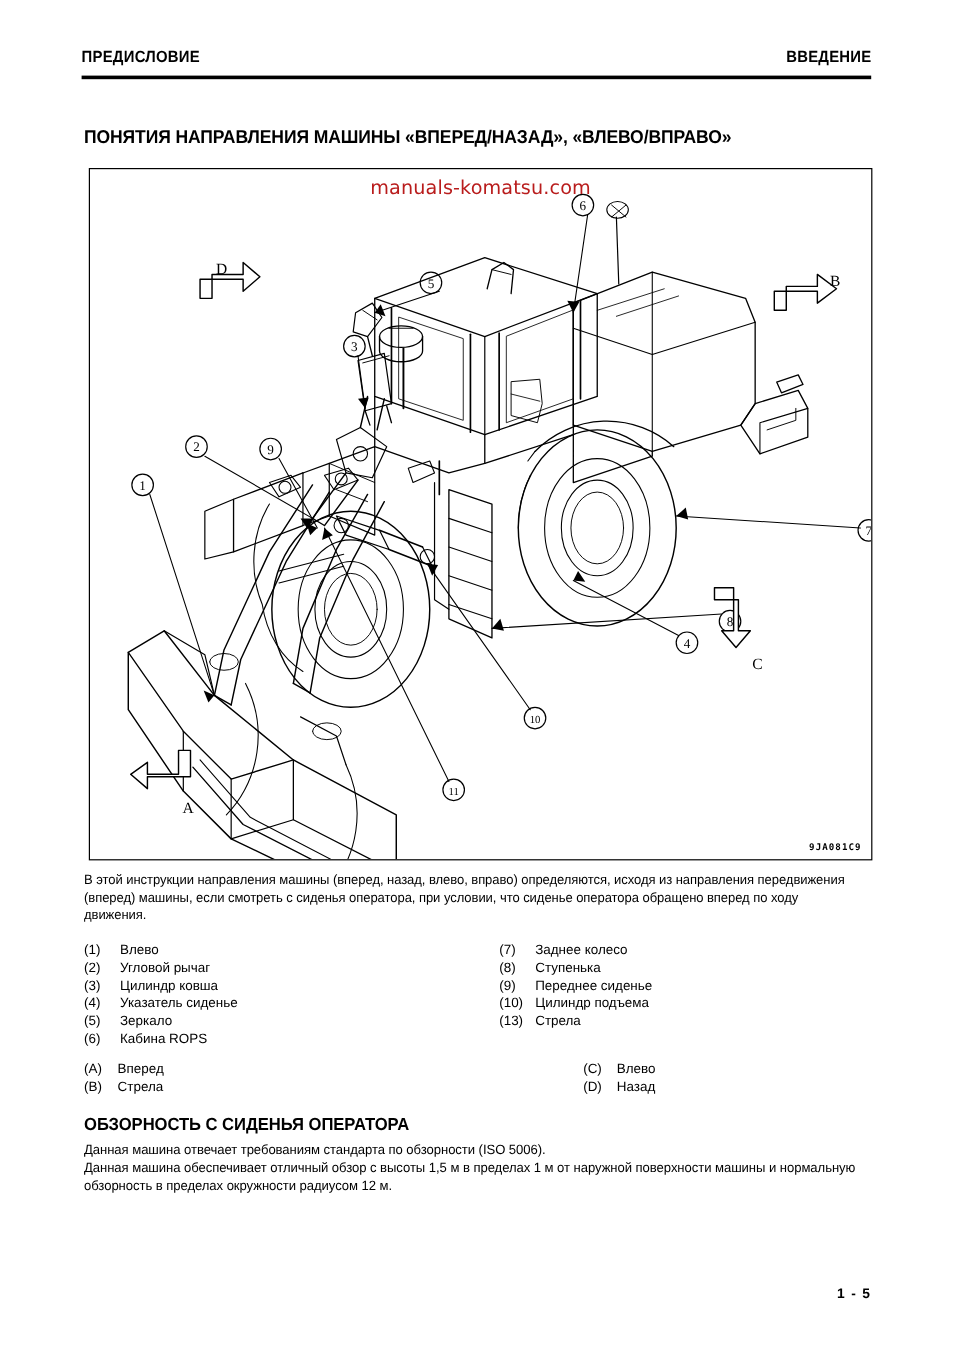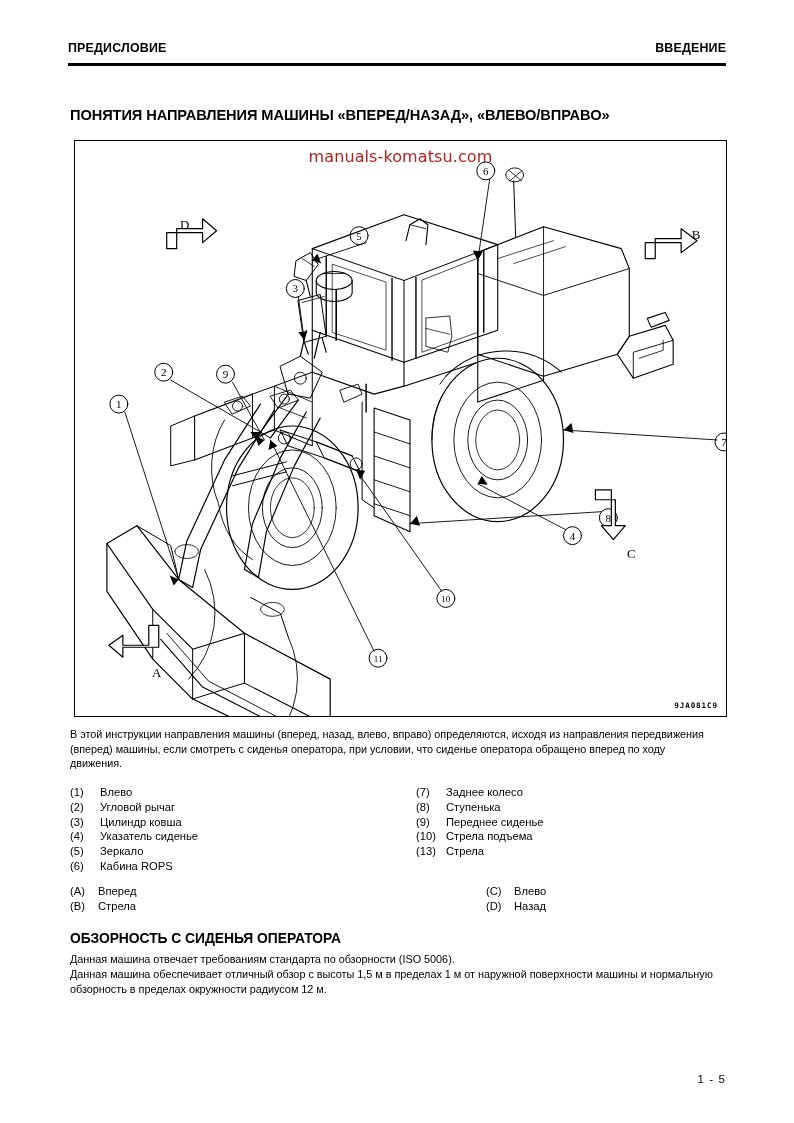--- a/index.html
+++ b/index.html
@@ -190,21 +190,21 @@
     transform-origin: left top;
   }
   .sub-body p { margin: 0; }
 
   
   .page-number {
     position: absolute;
     right: 68px;
     bottom: 38px;
     font-size: 11.5px;
-    font-weight: normal;
+    font-weight: bold;
     letter-spacing: 1.1px;
     margin-left: 36px;
   }
 
   
   .callout-text {
     font-family: "Liberation Serif", serif;
     font-size: 11px;
   }
   .arrow-label {
@@ -481,21 +481,21 @@
       <div class="part-row">
         <span class="part-num">(8)</span>
         <span class="part-label">Ступенька</span>
       </div>
       <div class="part-row">
         <span class="part-num">(9)</span>
         <span class="part-label">Переднее сиденье</span>
       </div>
       <div class="part-row">
         <span class="part-num wide">(10)</span>
-        <span class="part-label">Стрела подъема</span>
+        <span class="part-label">Цилиндр подъема</span>
       </div>
       <div class="part-row">
         <span class="part-num wide">(13)</span>
         <span class="part-label">Стрела</span>
       </div>
     </div>
   </div>
 
   <div class="dirs">
     <div class="dirs-col left">

